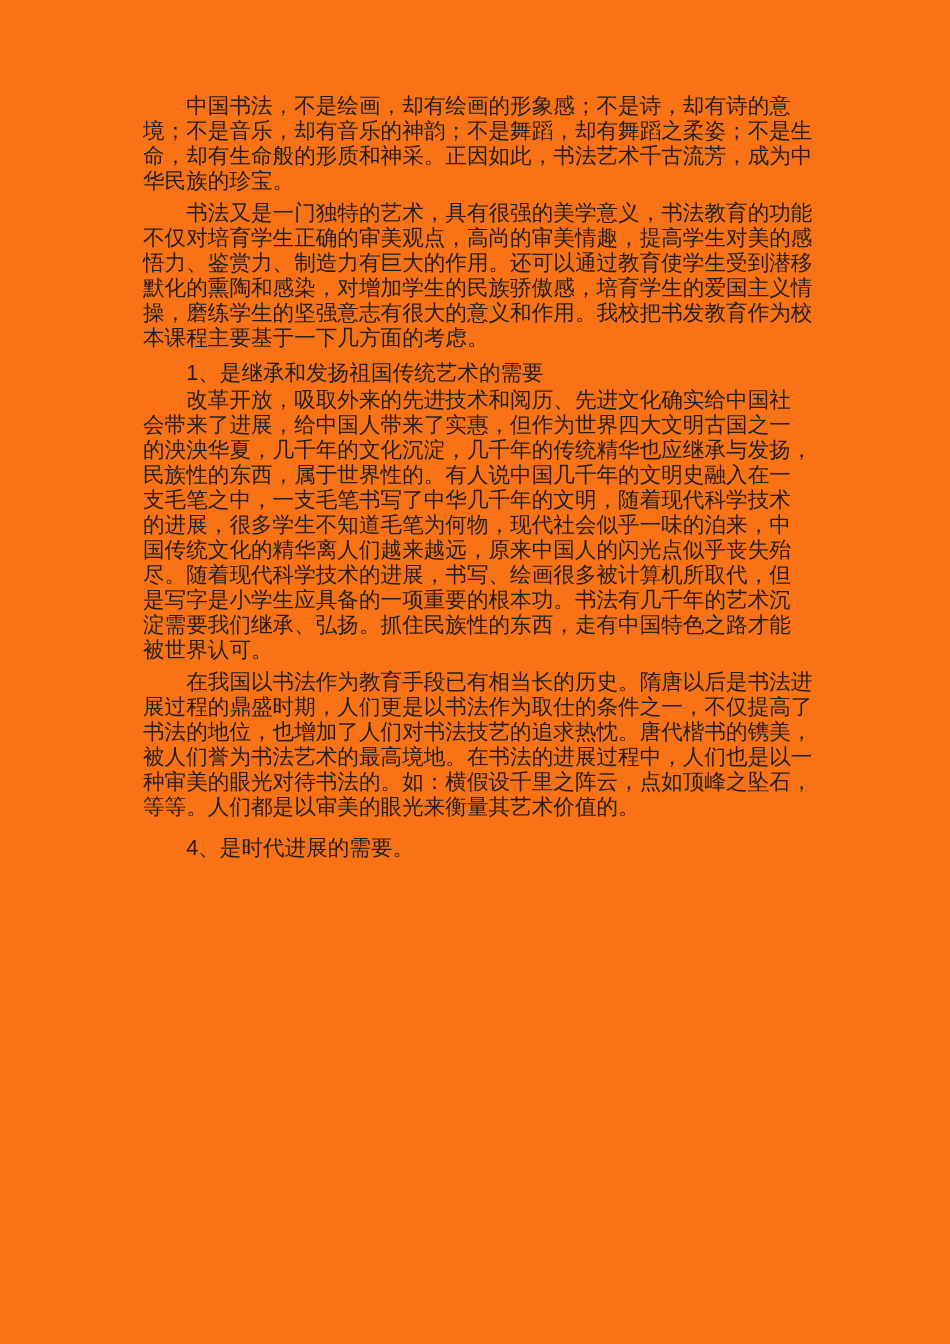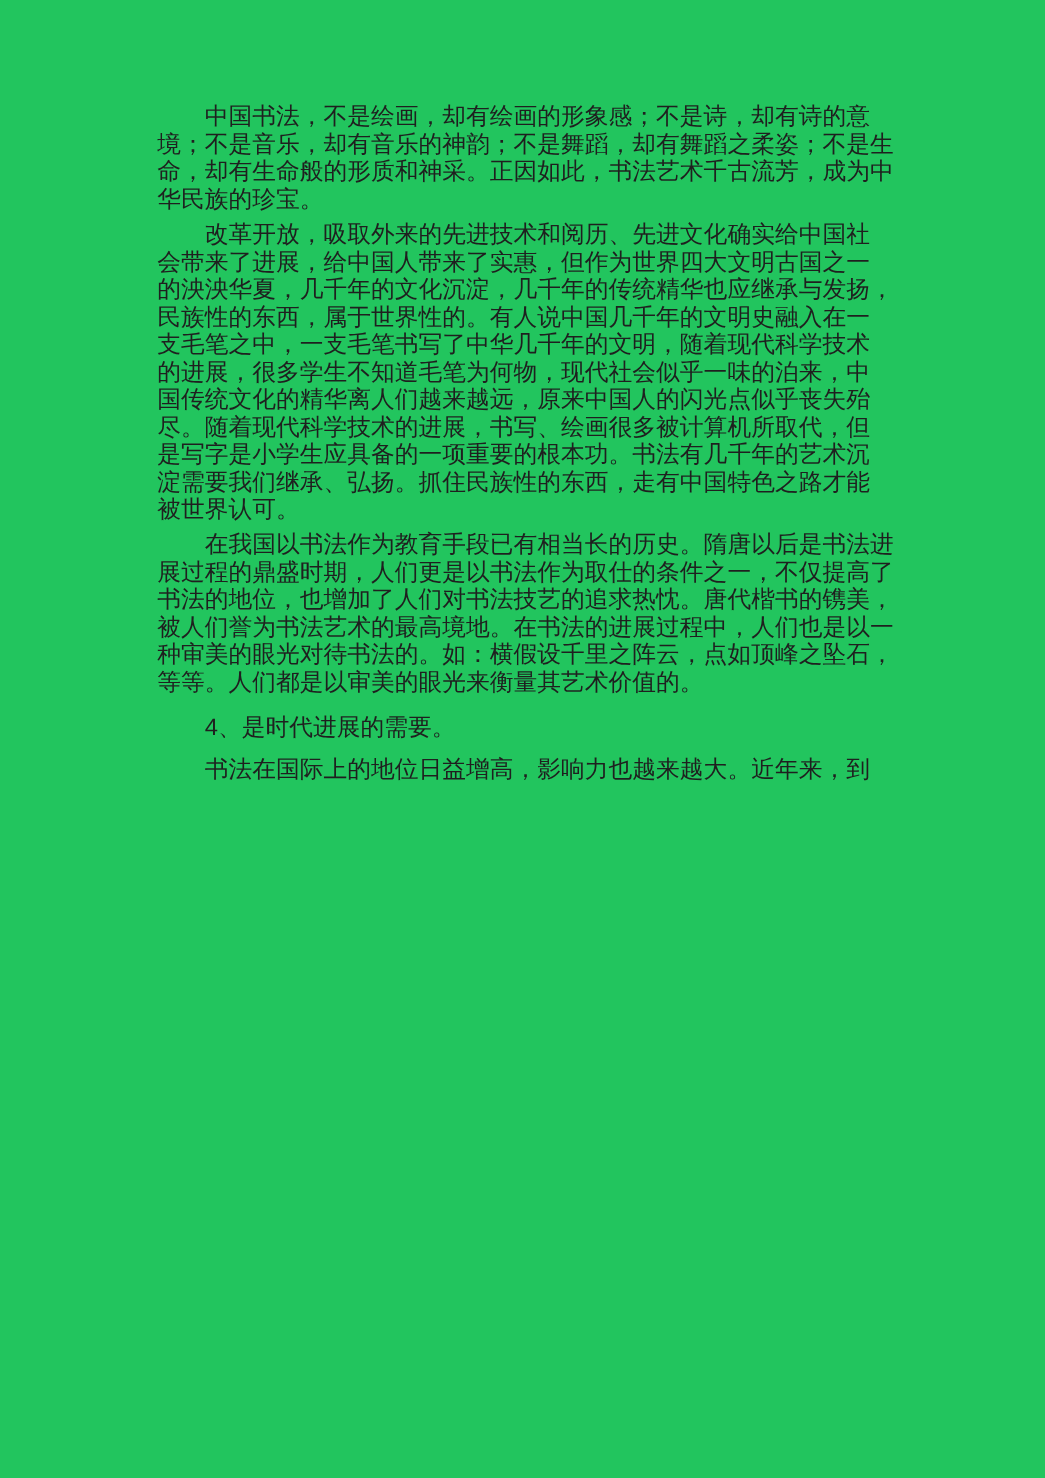--- a/index.html
+++ b/index.html
@@ -10,21 +10,21 @@
   body {
     width: 950px;
     height: 1344px;
     overflow: hidden;
   }
   .doc-page {
     box-sizing: border-box;
     width: 950px;
     height: 1344px;
     padding: 93px 133px 0 143px;
-    background: #22c55e;
+    background: #f97316;
     font-family: "Liberation Sans", sans-serif;
     font-size: 21.6px;
     line-height: 25px;
     color: #1f1f1f;
     text-align: left;
   }
   .doc-para {
     margin: 0 0 7px 0;
     text-indent: 2em;
     word-break: normal;
@@ -36,22 +36,23 @@
   .doc-heading-2 {
     margin: 16px 0 13px 0;
   }
 </style>
 </head>
 <body>
 
 <div class="doc-page">
   <div class="doc-para">中国书法，不是绘画，却有绘画的形象感；不是诗，却有诗的意境；不是音乐，却有音乐的神韵；不是舞蹈，却有舞蹈之柔姿；不是生命，却有生命般的形质和神采。正因如此，书法艺术千古流芳，成为中华民族的珍宝。</div>
 
+  <div class="doc-para">书法又是一门独特的艺术，具有很强的美学意义，书法教育的功能不仅对培育学生正确的审美观点，高尚的审美情趣，提高学生对美的感悟力、鉴赏力、制造力有巨大的作用。还可以通过教育使学生受到潜移默化的熏陶和感染，对增加学生的民族骄傲感，培育学生的爱国主义情操，磨练学生的坚强意志有很大的意义和作用。我校把书发教育作为校本课程主要基于一下几方面的考虑。</div>
 
+  <div class="doc-para doc-heading-1">1、是继承和发扬祖国传统艺术的需要</div>
 
   <div class="doc-para">改革开放，吸取外来的先进技术和阅历、先进文化确实给中国社 会带来了进展，给中国人带来了实惠，但作为世界四大文明古国之一 的泱泱华夏，几千年的文化沉淀，几千年的传统精华也应继承与发扬， 民族性的东西，属于世界性的。有人说中国几千年的文明史融入在一 支毛笔之中，一支毛笔书写了中华几千年的文明，随着现代科学技术 的进展，很多学生不知道毛笔为何物，现代社会似乎一味的泊来，中 国传统文化的精华离人们越来越远，原来中国人的闪光点似乎丧失殆 尽。随着现代科学技术的进展，书写、绘画很多被计算机所取代，但 是写字是小学生应具备的一项重要的根本功。书法有几千年的艺术沉 淀需要我们继承、弘扬。抓住民族性的东西，走有中国特色之路才能 被世界认可。</div>
 
   <div class="doc-para">在我国以书法作为教育手段已有相当长的历史。隋唐以后是书法进展过程的鼎盛时期，人们更是以书法作为取仕的条件之一，不仅提高了书法的地位，也增加了人们对书法技艺的追求热忱。唐代楷书的镌美，被人们誉为书法艺术的最高境地。在书法的进展过程中，人们也是以一种审美的眼光对待书法的。如：横假设千里之阵云，点如顶峰之坠石，等等。人们都是以审美的眼光来衡量其艺术价值的。</div>
 
   <div class="doc-para doc-heading-2">4、是时代进展的需要。</div>
 
-  <div class="doc-para">书法在国际上的地位日益增高，影响力也越来越大。近年来，到</div>
 </div>
 
 </body></html>

